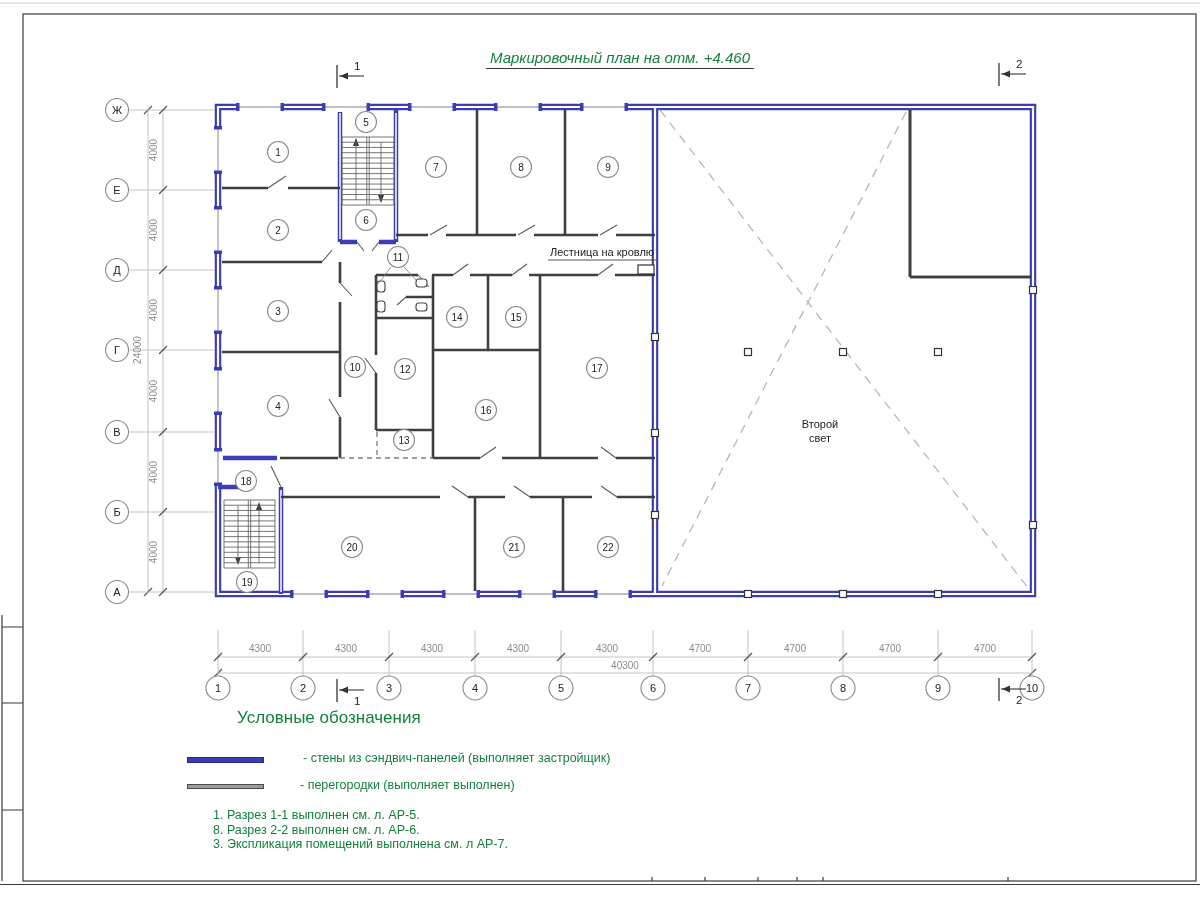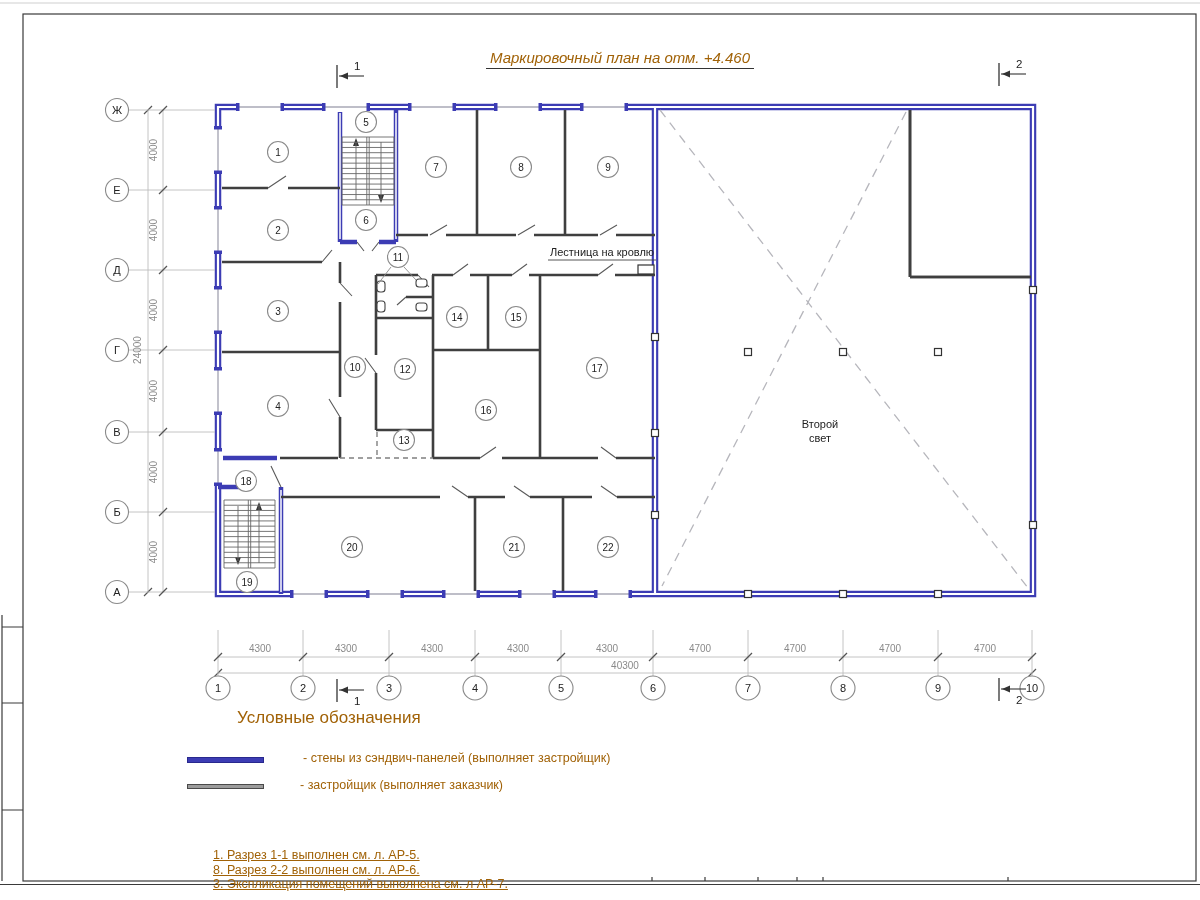--- a/index.html
+++ b/index.html
@@ -22,30 +22,30 @@
   .sq{fill:#fff;stroke:#333;stroke-width:1.2;}
   .fix{fill:#fff;stroke:#444;stroke-width:1.1;}
   .frame{stroke:#3a3a3a;stroke-width:1.2;fill:none;}
   .arrow{fill:#333;stroke:none;}
   text.dimt{fill:#8a8a8a;font-size:10px;}
   text.axt{fill:#222;font-size:11px;}
   text.rmt{fill:#222;font-size:10px;}
   text.plab{fill:#222;font-size:11px;}
   text.sct{fill:#222;font-size:11.5px;}
   .bubble{fill:#fff;stroke:#8a8a8a;stroke-width:1.1;}
-  .ovl{position:absolute;color:#a16207;}
+  .ovl{position:absolute;color:#15803d;}
   #title-wrap{left:400px;top:49px;width:440px;text-align:center;font-size:15px;font-style:italic;}
   #title-wrap span{display:inline-block;border-bottom:1.2px solid #333;padding:0 4px 2px 4px;}
   #legend-heading{left:237px;top:708px;font-size:17px;}
   .lg-sw{position:absolute;left:187px;width:75px;}
   #lg-sw-0{top:757px;height:4px;background:var(--blue);border:1px solid #28288e;}
   #lg-sw-1{top:784px;height:3px;background:#9c9c9c;border:1px solid #4a4a4a;}
   #lg-tx-0{left:303px;top:751px;font-size:12.5px;}
   #lg-tx-1{left:300px;top:778px;font-size:12.5px;}
-  #notes{left:213px;top:848px;font-size:12.5px;line-height:14.5px;text-decoration:underline;}
+  #notes{left:213px;top:808px;font-size:12.5px;line-height:14.5px;}
 </style>
 </head>
 <body>
 
 <div id="sheet">
 
 <svg id="plan-svg" width="1200" height="900" viewBox="0 0 1200 900">
 
   <g>
     <line x1="0" y1="3" x2="1200" y2="3" stroke="#cfcfcf" stroke-width="1"></line>
@@ -403,21 +403,21 @@
 </svg>
 
 <div class="ovl" id="title-wrap">
   <span>Маркировочный план на отм. +4.460</span>
 </div>
 
 <div class="ovl" id="legend-heading">Условные обозначения</div>
 <div class="lg-sw" id="lg-sw-0"></div>
 <div class="ovl" id="lg-tx-0">- стены из сэндвич-панелей (выполняет застройщик)</div>
 <div class="lg-sw" id="lg-sw-1"></div>
-<div class="ovl" id="lg-tx-1">- застройщик (выполняет заказчик)</div>
+<div class="ovl" id="lg-tx-1">- перегородки (выполняет выполнен)</div>
 
 <div class="ovl" id="notes">
   <div>1. Разрез 1-1 выполнен см. л. АР-5.</div>
   <div>8. Разрез 2-2 выполнен см. л. АР-6.</div>
   <div>3. Экспликация помещений выполнена см. л АР-7.</div>
 </div>
 
 </div>
 
 </body></html>

